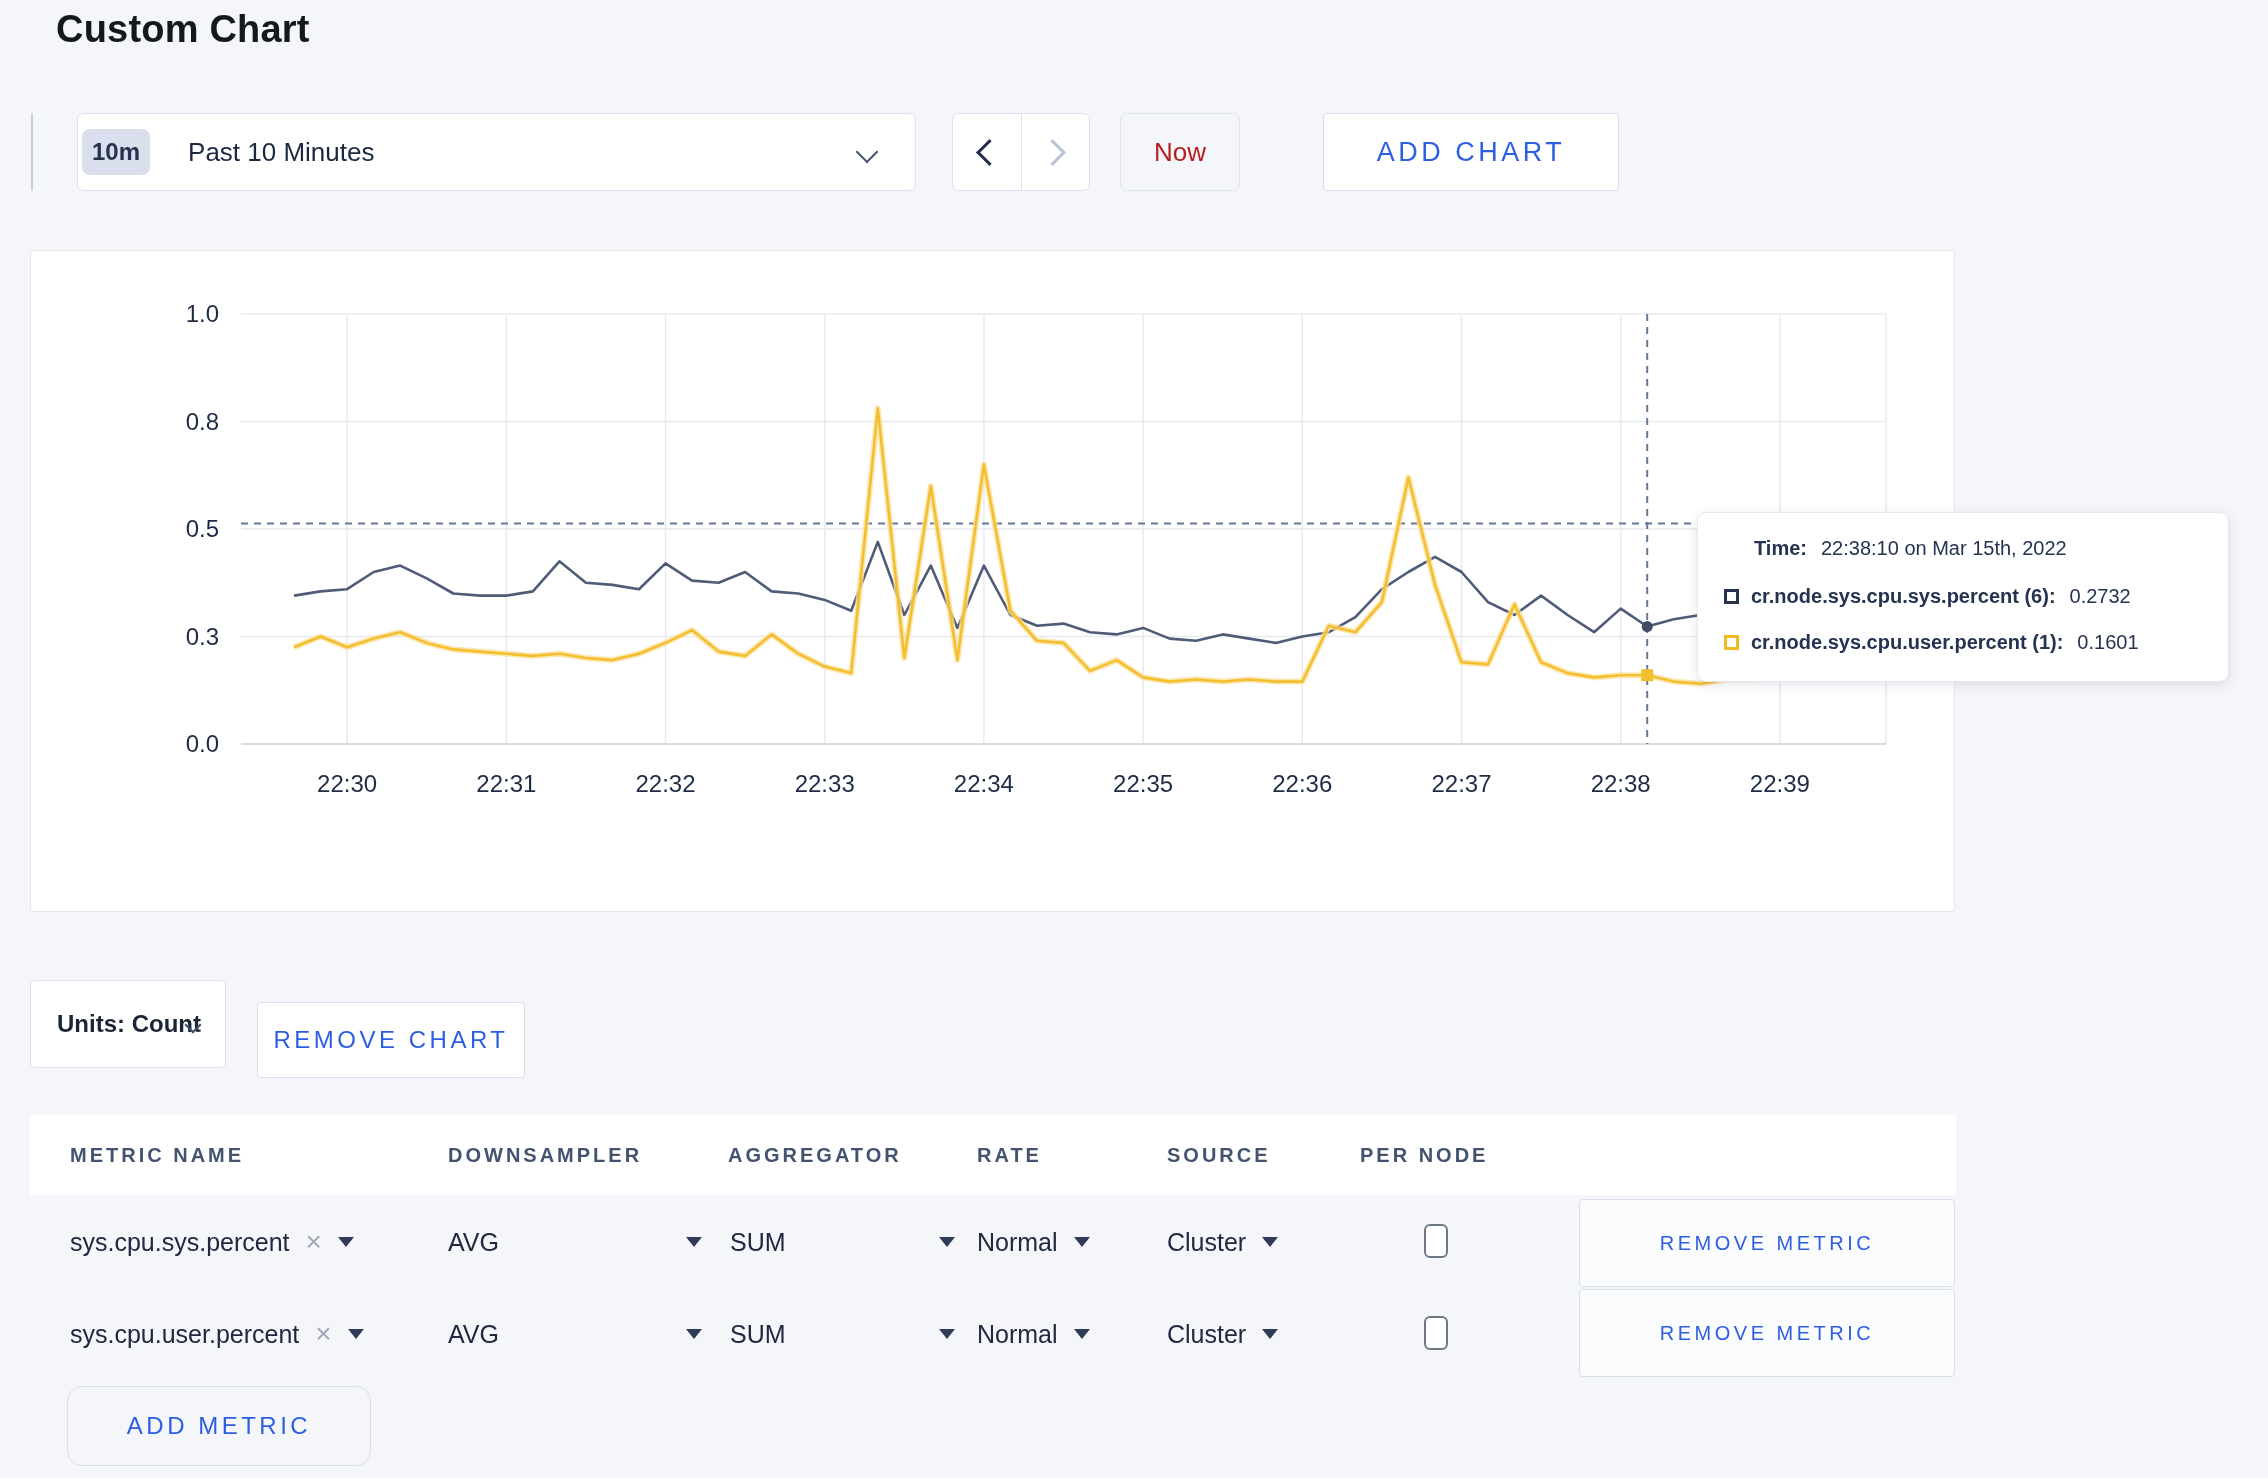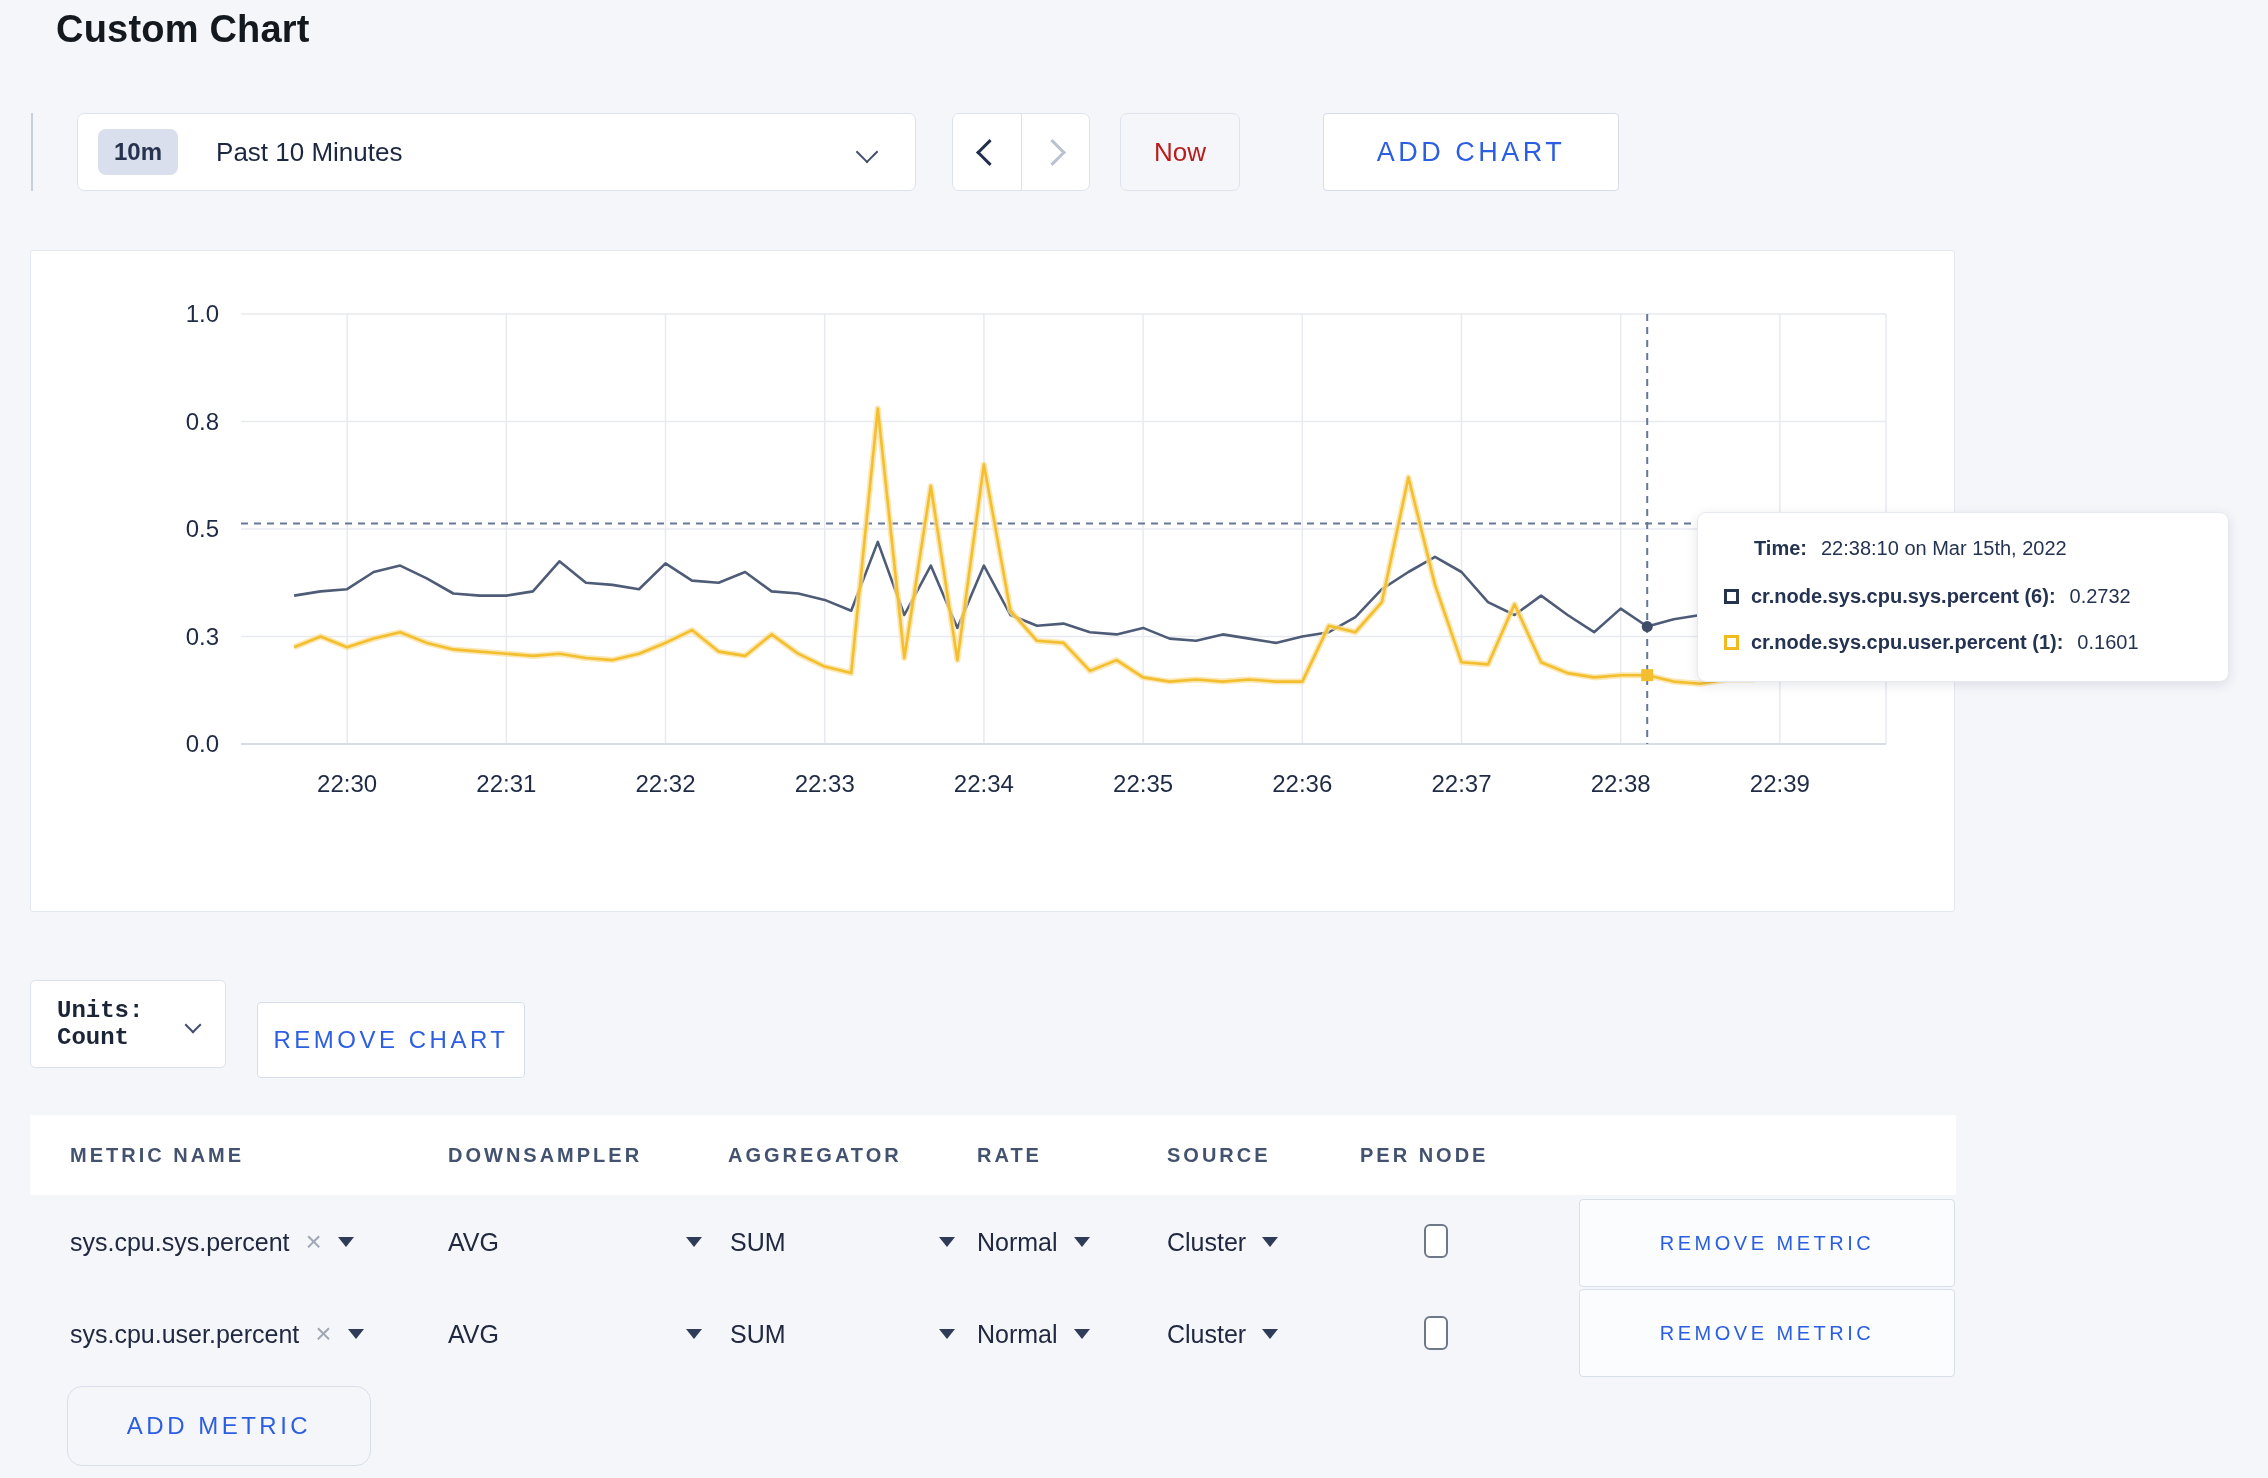--- a/index.html
+++ b/index.html
@@ -14,23 +14,23 @@
   
   .page-title{left:40px;top:8px;font-size:38px;font-weight:600;color:#14181f;letter-spacing:.2px;margin-left:16px;}
 
   .toolbar-divider{left:31px;top:113px;width:2px;height:78px;background:#c9cfdb;}
 
   .time-dropdown{
     left:77px;top:113px;width:839px;height:78px;background:#fff;
     border:1px solid #dde3ee;border-radius:7px;display:flex;align-items:center;box-sizing:border-box;
   }
   .time-badge{
-    margin-left:20px;background:#d9dfec;border-radius:8px;height:46px;min-width:66px;
+    margin-left:4px;background:#d9dfec;border-radius:8px;height:46px;min-width:66px;
     display:flex;align-items:center;justify-content:center;
-    font-size:24px;font-weight:700;color:#26324e;padding:0 16px;box-sizing:border-box;
+    font-size:24px;font-weight:700;color:#26324e;padding:0 10px;box-sizing:border-box;
   }
   .time-label{margin-left:38px;font-size:26px;color:#1c2740;}
   .chev-down{
     position:absolute;right:40px;top:30px;width:14px;height:14px;
     border-right:2.5px solid #42506b;border-bottom:2.5px solid #42506b;transform:rotate(45deg);
   }
 
   .pager{
     left:952px;top:113px;width:138px;height:78px;background:#fff;
     border:1px solid #dde3ee;border-radius:7px;display:flex;box-sizing:border-box;
@@ -69,21 +69,21 @@
   .tt-time-label{font-weight:700;margin-right:14px;}
   .tt-row{position:absolute;left:26px;font-size:20px;color:#253352;display:flex;align-items:center;}
   .tt-row.r1{top:72px;}
   .tt-row.r2{top:118px;}
   .tt-sq{width:15px;height:15px;border:3px solid #26334d;margin-right:12px;box-sizing:border-box;flex:none;}
   .tt-name{font-weight:700;margin-right:14px;white-space:nowrap;}
 
   
   .units-btn{
     left:30px;top:980px;width:196px;height:88px;background:#fff;border:1px solid #dce1eb;border-radius:5px;
-    display:flex;align-items:center;box-sizing:border-box;position:absolute;font-family:Liberation Mono, monospace;
+    display:flex;align-items:center;box-sizing:border-box;position:absolute;
   }
   .units-label{margin-left:26px;font-size:24px;font-weight:700;color:#1b2536;}
   .units-chev{position:absolute;right:26px;top:38px;width:10px;height:10px;border-right:2.5px solid #42506b;border-bottom:2.5px solid #42506b;transform:rotate(45deg);}
   .remove-chart-btn{left:238px;top:1002px;width:268px;height:76px;font-size:24px;}
 
   
   .table-header{left:30px;top:1115px;width:1926px;height:80px;background:#fff;}
   .th{position:absolute;top:0;height:80px;line-height:80px;font-size:20px;font-weight:700;letter-spacing:3px;color:#43536f;}
   .th.c1{left:40px;} .th.c2{left:418px;} .th.c3{left:698px;} .th.c4{left:947px;} .th.c5{left:1137px;} .th.c6{left:1330px;}
 

